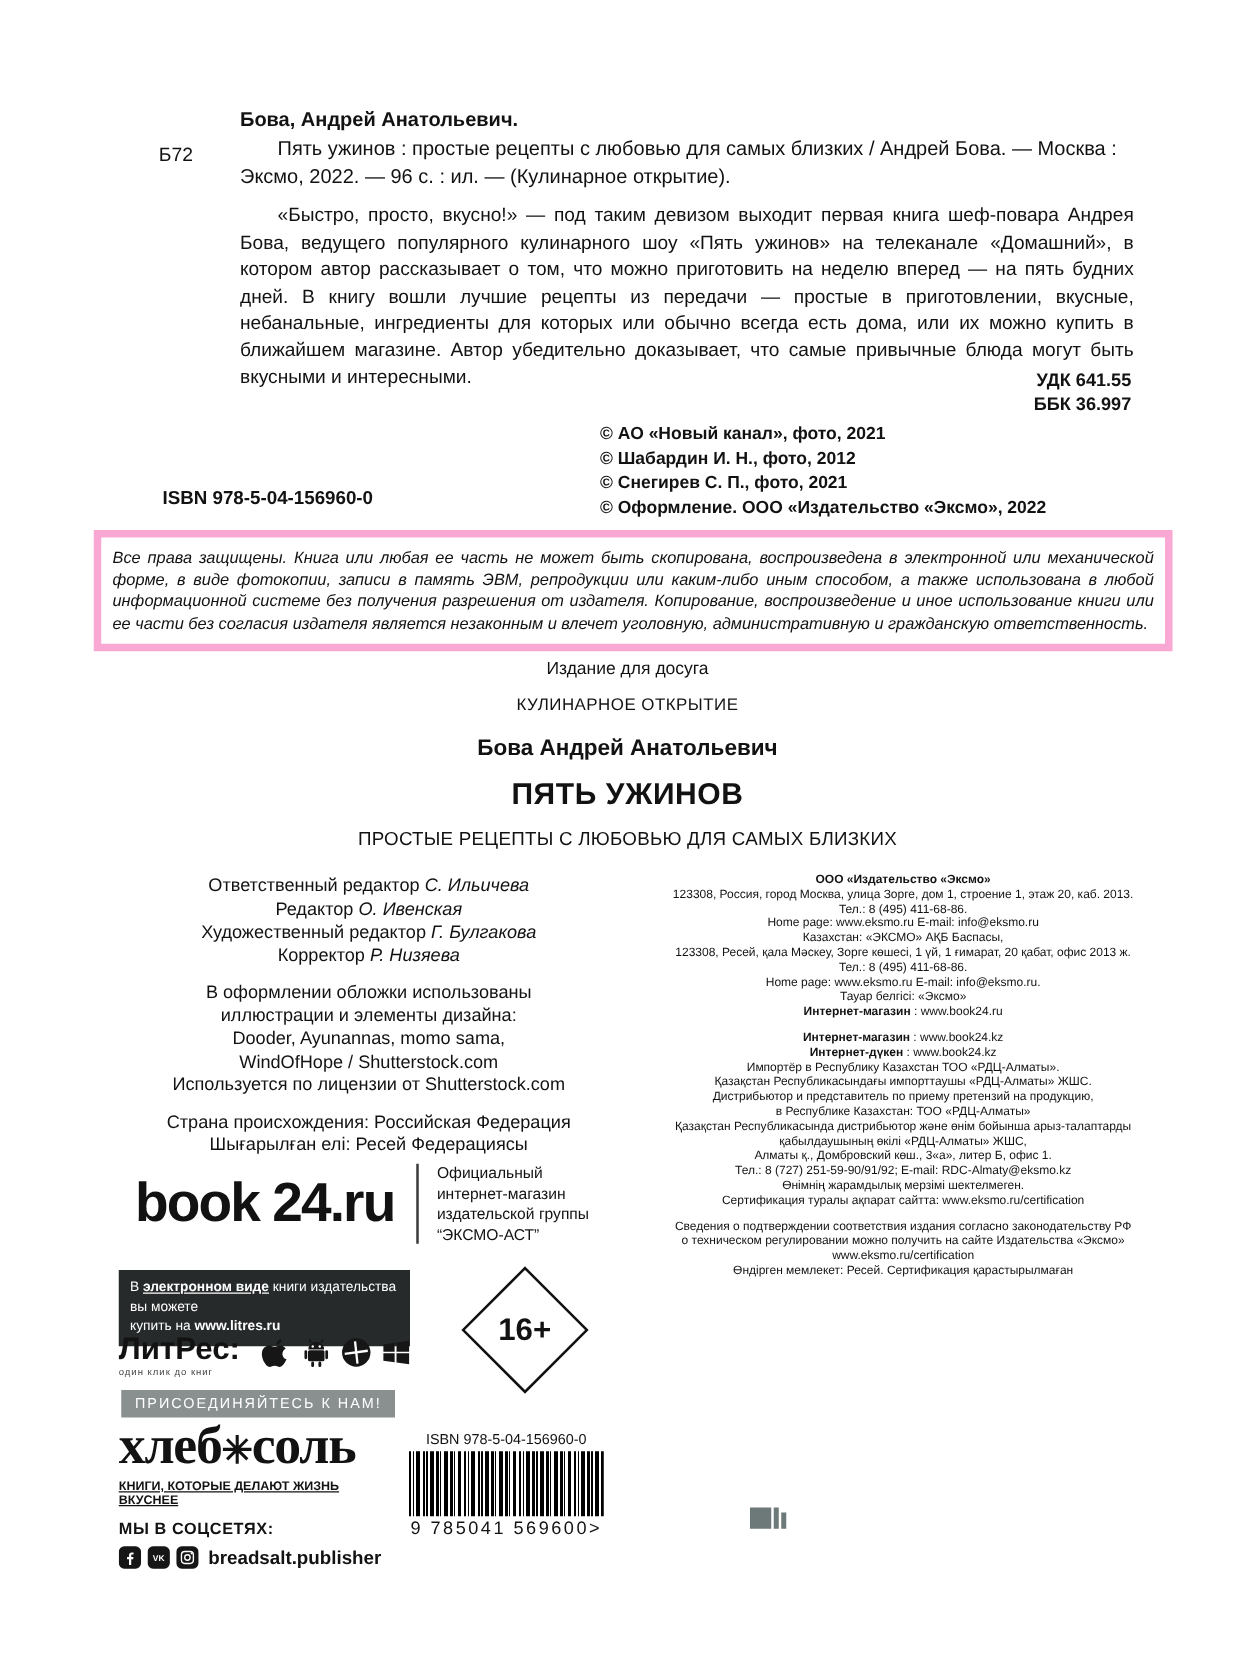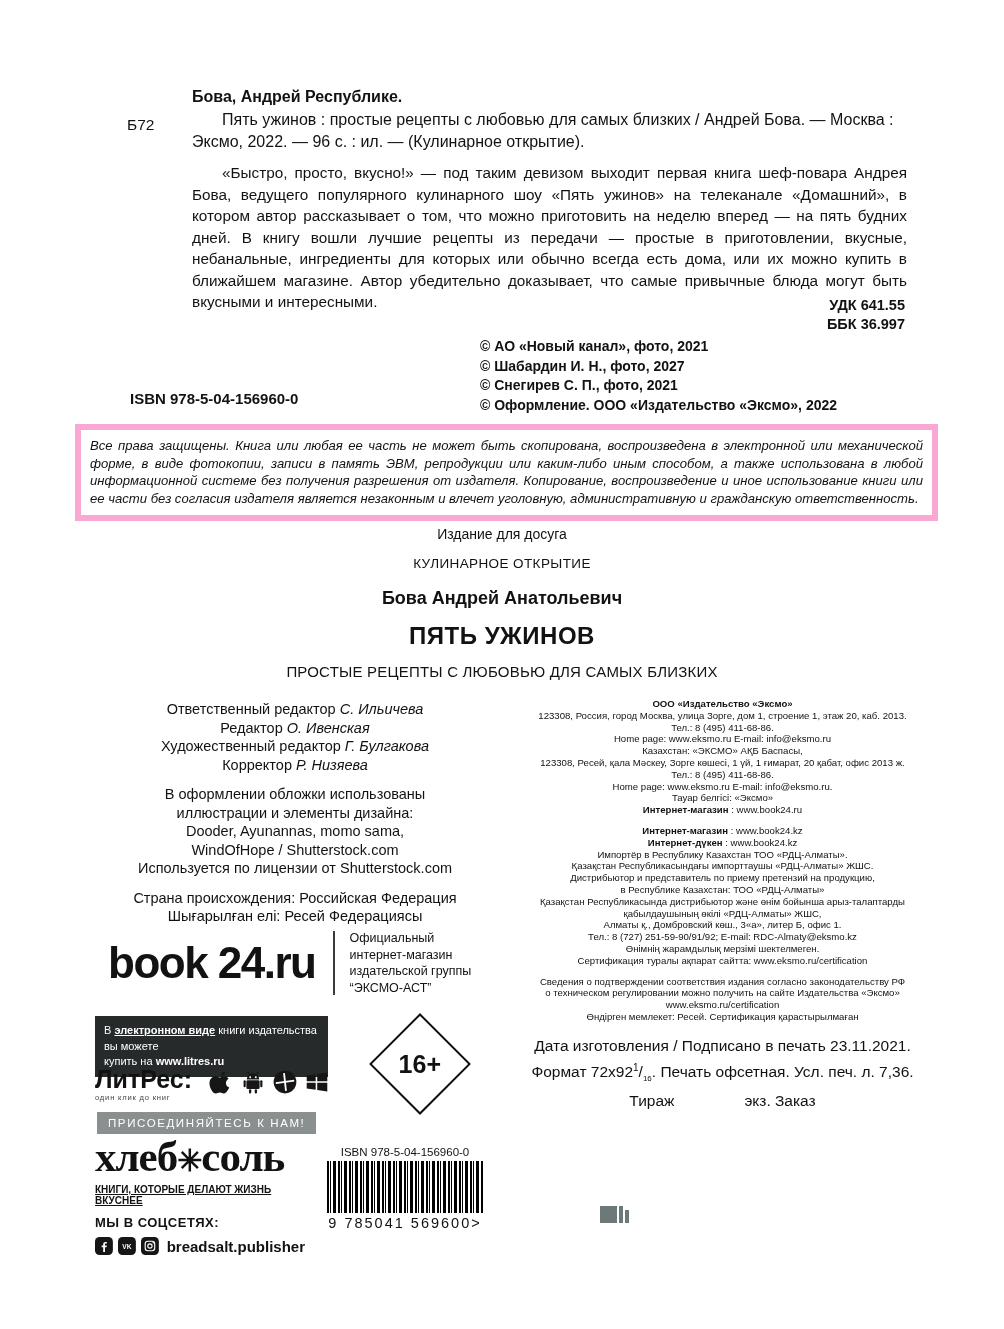--- a/index.html
+++ b/index.html
@@ -92,35 +92,35 @@
   .retailer-label{font-size:26px;font-weight:bold;letter-spacing:2px;line-height:26px;}
 </style>
 </head>
 <body>
 
 <div class="page">
 
   <section class="catalog">
     <div class="catalog-code">Б72</div>
     <div class="catalog-text">
-      <p class="author-heading">Бова, Андрей Республике.</p>
+      <p class="author-heading">Бова, Андрей Анатольевич.</p>
       <p class="bib">Пять ужинов : простые рецепты с любовью для самых близких / Андрей Бова. — Москва : Эксмо, 2022. — 96 с. : ил. — (Кулинарное открытие).</p>
       <p class="annotation">«Быстро, просто, вкусно!» — под таким девизом выходит первая книга шеф-повара Андрея Бова, ведущего популярного кулинарного шоу «Пять ужинов» на телеканале «Домашний», в котором автор рассказывает о том, что можно приготовить на неделю вперед — на пять будних дней. В книгу вошли лучшие рецепты из передачи — простые в приготовлении, вкусные, небанальные, ингредиенты для которых или обычно всегда есть дома, или их можно купить в ближайшем магазине. Автор убедительно доказывает, что самые привычные блюда могут быть вкусными и интересными.</p>
     </div>
   </section>
 
   <div class="udk">
     <div>УДК 641.55</div>
     <div>ББК 36.997</div>
   </div>
 
   <div class="copyrights">
 
   <div>© АО «Новый канал», фото, 2021</div>
-      <div>© Шабардин И. Н., фото, 2027</div>
+      <div>© Шабардин И. Н., фото, 2012</div>
       <div>© Снегирев С. П., фото, 2021</div>
       <div>© Оформление. ООО «Издательство «Эксмо», 2022</div>
     </div>
 
   <div class="isbn">ISBN 978-5-04-156960-0</div>
 
   <div class="legal">Все права защищены. Книга или любая ее часть не может быть скопирована, воспроизведена в электронной или механической форме, в виде фотокопии, записи в память ЭВМ, репродукции или каким-либо иным способом, а также использована в любой информационной системе без получения разрешения от издателя. Копирование, воспроизведение и иное использование книги или ее части без согласия издателя является незаконным и влечет уголовную, административную и гражданскую ответственность.</div>
 
   <section class="titling">
     <div class="edition">Издание для досуга</div>
@@ -185,25 +185,20 @@
         <div class="pline"><span>Өнімнің жарамдылық мерзімі шектелмеген.</span></div>
         <div class="pline"><span>Сертификация туралы ақпарат сайтта: www.eksmo.ru/certification</span></div>
       </div>
     <div class="grp">
 
     <div class="pline"><span>Сведения о подтверждении соответствия издания согласно законодательству РФ</span></div>
         <div class="pline"><span>о техническом регулировании можно получить на сайте Издательства «Эксмо»</span></div>
         <div class="pline"><span>www.eksmo.ru/certification</span></div>
         <div class="pline"><span>Өндірген мемлекет: Ресей. Сертификация қарастырылмаған</span></div>
       </div>
-    <div class="print-info">
-      <div>Дата изготовления / Подписано в печать 23.11.2021.</div>
-      <div><span>Формат 72x92</span><sup>1</sup><span>/</span><sub>16</sub><span>. Печать офсетная. Усл. печ. л. 7,36.</span></div>
-      <div><span>Тираж</span><span class="zakaz">экз. Заказ</span></div>
-    </div>
   </section>
 
   <div class="book24">
     <div class="book24-logo">book 24.ru</div>
     <div class="book24-divider"></div>
     <div class="book24-caption">
 
     <div>Официальный</div>
         <div>интернет-магазин</div>
         <div>издательской группы</div>

